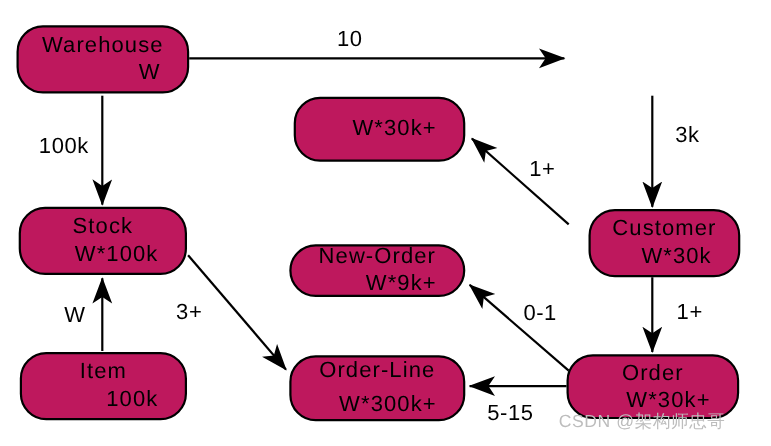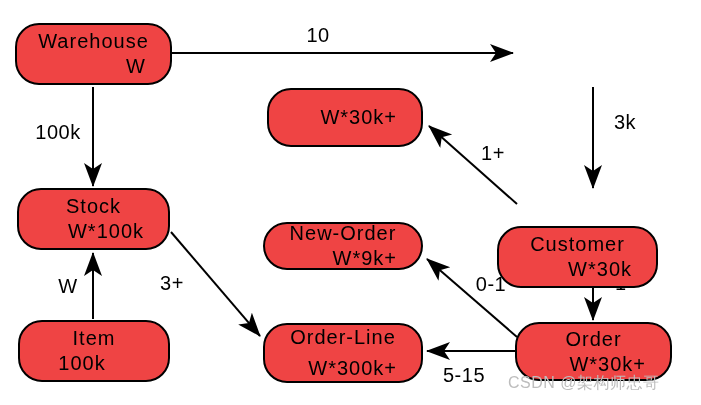--- a/index.html
+++ b/index.html
@@ -24,21 +24,21 @@
     font-family: "Liberation Sans", "DejaVu Sans", sans-serif;
     font-size: 20px;
     letter-spacing: 0.5px;
     fill: #000000;
   }
   .node {
     position: absolute;
     box-sizing: border-box;
     border: 2px solid #000000;
     border-radius: 24px;
-    background: #ef4444;
+    background: #be185d;
     display: flex;
     flex-direction: column;
     justify-content: center;
     font-size: 20px;
     letter-spacing: 1px;
     color: #000000;
     line-height: 25px;
   }
   .node .name  { text-align: center; }
   .node .count { text-align: right; padding-right: 24px; }
@@ -94,31 +94,31 @@
 
   <div class="node" style="left:267px; top:88px;  width:156px; height:59px;">
     <div class="count">W*30k+</div>
   </div>
 
   <div class="node" style="left:17px;  top:188px; width:153px; height:62px;">
     <div class="name">Stock</div>
     <div class="count">W*100k</div>
   </div>
 
-  <div class="node" style="left:497px; top:190px; width:161px; height:62px;margin-top:36px;">
+  <div class="node" style="left:535px; top:190px; width:138px; height:62px;">
     <div class="name">Customer</div>
     <div class="count">W*30k</div>
   </div>
 
   <div class="node" style="left:263px; top:222px; width:160px; height:48px;">
     <div class="name">New-Order</div>
     <div class="count">W*9k+</div>
   </div>
 
-  <div class="node" style="left:18px;  top:320px; width:152px; height:62px;align-items:center;">
+  <div class="node" style="left:18px;  top:320px; width:152px; height:62px;">
     <div class="name">Item</div>
     <div class="count">100k</div>
   </div>
 
   <div class="node" style="left:263px; top:323px; width:160px; height:60px;justify-content:space-between;">
     <div class="name">Order-Line</div>
     <div class="count">W*300k+</div>
   </div>
 
   <div class="node" style="left:515px; top:322px; width:157px; height:59px;">

